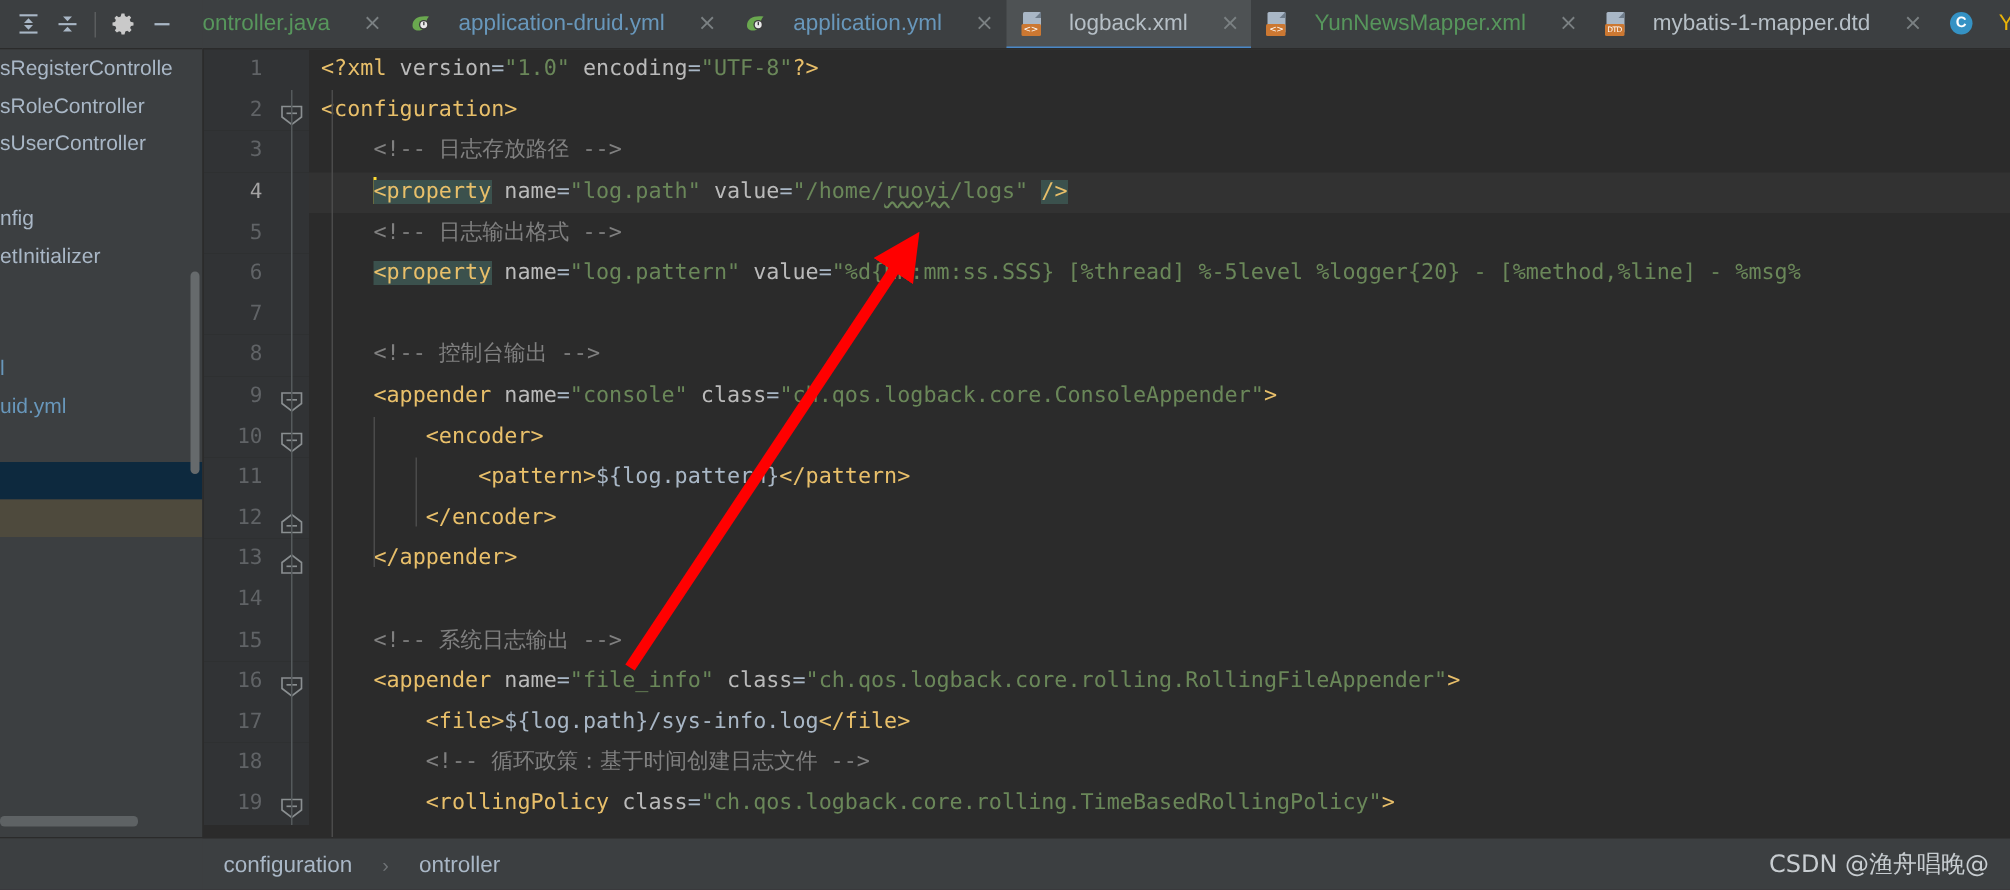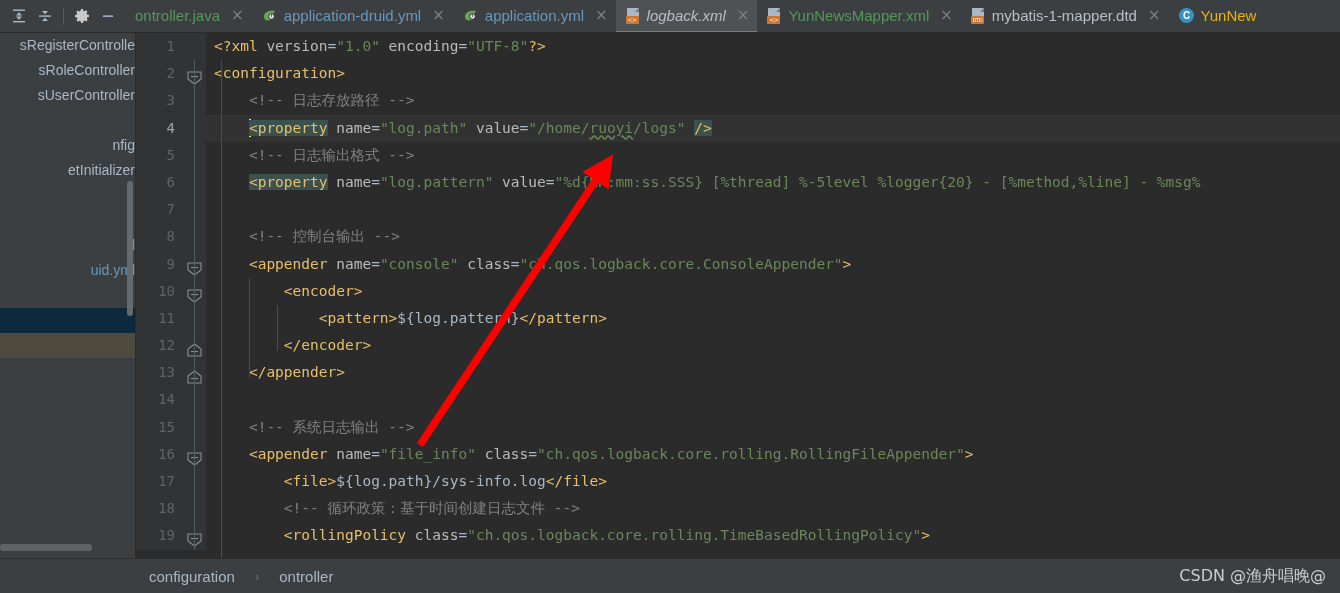--- a/index.html
+++ b/index.html
@@ -33,31 +33,31 @@
   }
   .vsep { width: 1px; height: 17px; background: #5a5d5e; margin: 0 5px; }
 
   
   .tabbar {
     flex: 1 1 auto; display: flex; align-items: stretch;
     background: #3c3f41; overflow: hidden;
     border-bottom: 1px solid #2b2b2b;
   }
   .tab {
-    display: flex; align-items: center; gap: 6px;
+    display: flex; align-items: center; gap: 17px;
     padding: 0 8px 0 10px;
     height: 33px;
     font-size: 15px;
     color: #a4b1bc;
     border-bottom: 2px solid transparent;
     white-space: nowrap;
     position: relative;
     cursor: default;
   }
-  .tab.active { background: #4e5254; border-bottom: 2px solid #4a88c7; font-style: italic; }
+  .tab.active { background: #4e5254; border-bottom: 2px solid #4a88c7; }
   .tab .tab-x {
     color: #7b8183; font-size: 15px; margin-left: 5px; line-height: 1;
     font-family: "DejaVu Sans", sans-serif;
   }
   .tab.first { padding-left: 0; }
   .tab-label.java  { color: #57965c; }
   .tab-label.yml   { color: #6897bb; }
   .tab-label.xml   { color: #b6bfc6; }
   .tab-label.xmlg  { color: #57965c; }
   .tab-label.dtd   { color: #b6bfc6; }
@@ -101,21 +101,20 @@
     position: relative;
     overflow: hidden;
     font-size: 14px;
   }
   .tree-item {
     height: 25px; line-height: 25px;
     white-space: nowrap;
     padding-left: 0px;
     color: #a9b7c6;
     cursor: default;
-    text-align: right;
   }
   .tree-item.blue { color: #6897bb; }
   .tree-item.sel-blue { background: #0d293e; }
   .tree-item.sel-olive { background: #4e4a3d; }
   .sb-scroll {
     position: absolute; right: 2px; top: 148px;
     width: 6px; height: 135px; background: #666a6c; border-radius: 3px;
   }
   .sb-hscroll {
     position: absolute; left: 0px; bottom: 7px;

